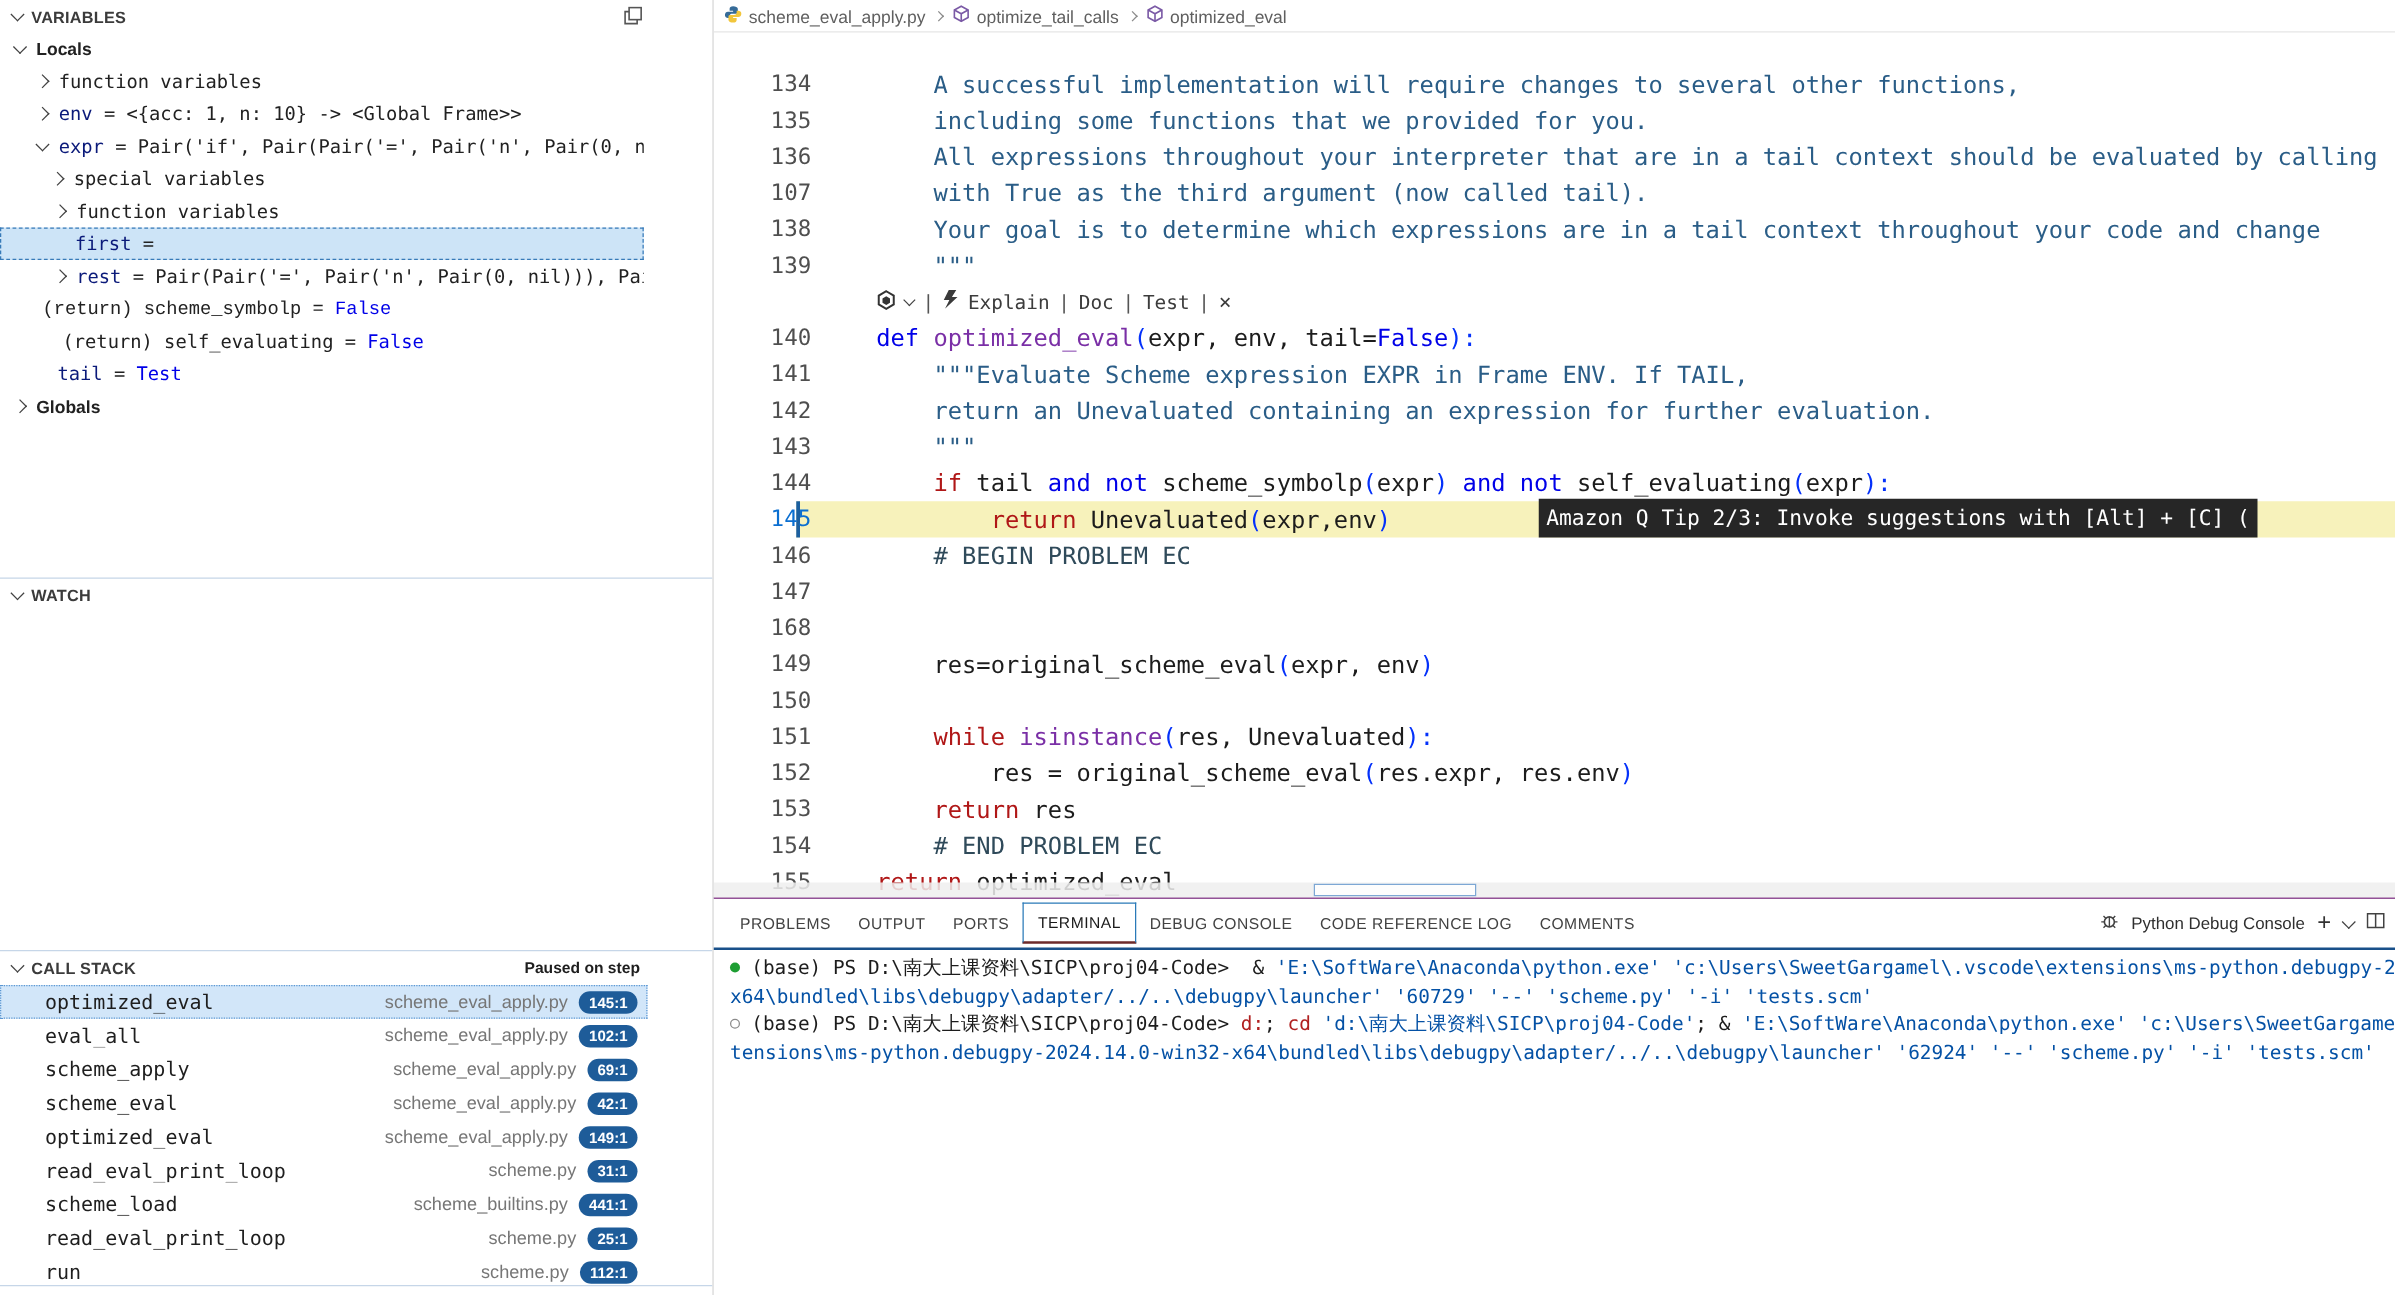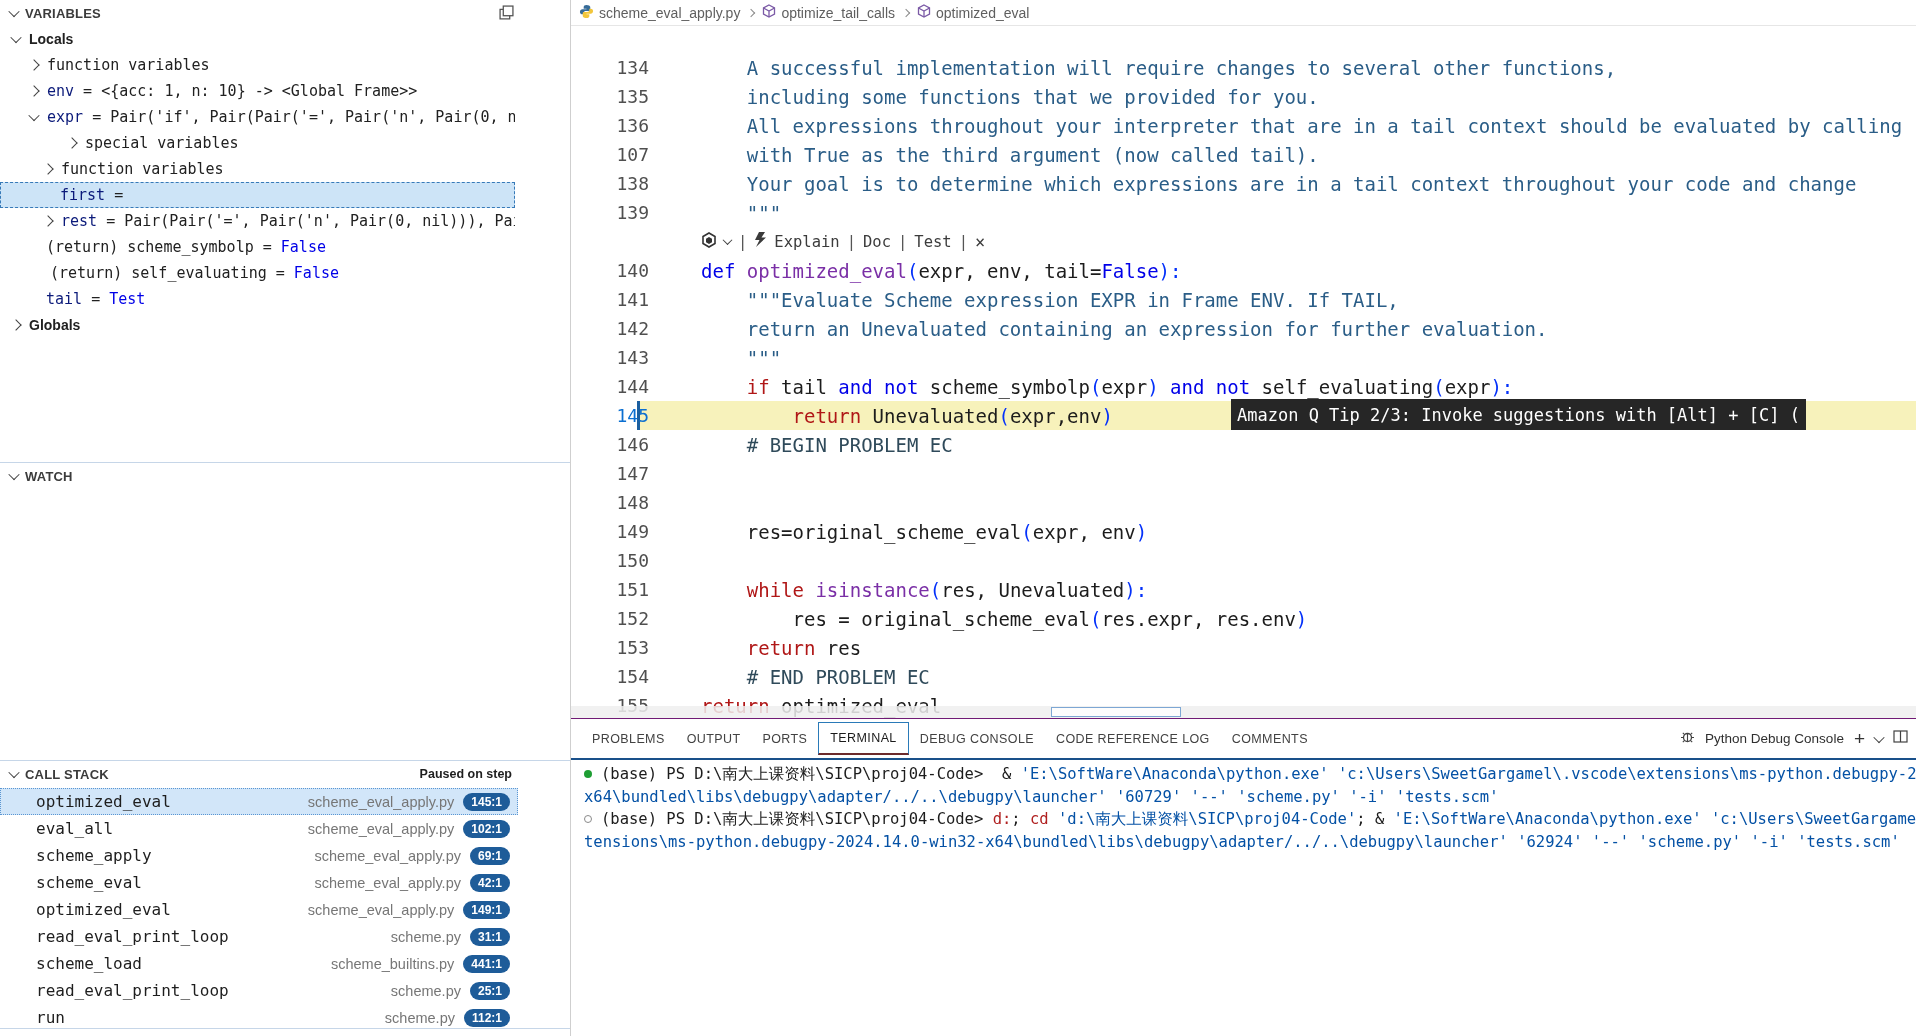--- a/index.html
+++ b/index.html
@@ -92,25 +92,25 @@
       <svg width="15" height="15" viewBox="0 0 14 14">
           <rect x="4" y="1" width="9" height="9" fill="none" stroke="#555" stroke-width="1.2"></rect>
           <path d="M4 4 H1 V13 H10 V10" fill="none" stroke="#555" stroke-width="1.2"></path>
         </svg>
     </span>
     <div class="var-rows">
         <div class="var-row b" style="padding-left: 12px;"><span class="chev cd"></span><span class="v-t">Locals</span></div>
         <div class="var-row" style="padding-left: 30px;"><span class="chev cr"></span><span class="v-t">function variables</span></div>
         <div class="var-row" style="padding-left: 30px;"><span class="chev cr"></span><span class="v-n">env</span><span class="v-p"> = </span><span class="v-t">&lt;{acc: 1, n: 10} -&gt; &lt;Global Frame&gt;&gt;</span></div>
         <div class="var-row" style="padding-left: 30px;"><span class="chev cd"></span><span class="v-n">expr</span><span class="v-p"> = </span><span class="v-t">Pair('if', Pair(Pair('=', Pair('n', Pair(0, nil))),…</span></div>
-        <div class="var-row" style="padding-left: 68px;"><span class="chev cr"></span><span class="v-t">special variables</span></div>
+        <div class="var-row" style="padding-left: 42px;"><span class="chev cr"></span><span class="v-t">special variables</span></div>
         <div class="var-row" style="padding-left: 44px;"><span class="chev cr"></span><span class="v-t">function variables</span></div>
         <div class="var-row sel" style="padding-left: 60px;"><span class="v-n">first</span><span class="v-p"> = </span><span class="v-s">'if'</span></div>
         <div class="var-row" style="padding-left: 44px;"><span class="chev cr"></span><span class="v-n">rest</span><span class="v-p"> = </span><span class="v-t">Pair(Pair('=', Pair('n', Pair(0, nil))), Pair('acc…</span></div>
-        <div class="var-row" style="padding-left: 46px;"><span class="v-t">(return) scheme_symbolp</span><span class="v-p"> = </span><span class="v-b">False</span></div>
+        <div class="var-row" style="padding-left: 34px; font-family: Liberation Mono, monospace;"><span class="v-t">(return) scheme_symbolp</span><span class="v-p"> = </span><span class="v-b">False</span></div>
         <div class="var-row" style="padding-left: 50px; text-align: center;"><span class="v-t">(return) self_evaluating</span><span class="v-p"> = </span><span class="v-b">False</span></div>
         <div class="var-row" style="padding-left: 46px;"><span class="v-n">tail</span><span class="v-p"> = </span><span class="v-b">Test</span></div>
         <div class="var-row b" style="padding-left: 12px;"><span class="chev cr"></span><span class="v-t">Globals</span></div>
       </div>
 
     <div class="sec-divider" style="top:462px"></div>
     <div class="sec-header watch-header">
       <span class="chev cd"></span>
       <span class="sec-title">WATCH</span>
     </div>
@@ -306,21 +306,21 @@
           <span class="code-text"><span class="tk-t">    </span><span class="tk-m"># BEGIN PROBLEM EC</span></span>
         </div>
         <div class="code-line">
           <span class="gutter-wrap">
             <span class="gutter"><span class="num">147</span></span>
           </span>
           <span class="code-text"><span class="tk-t"></span></span>
         </div>
         <div class="code-line">
           <span class="gutter-wrap">
-            <span class="gutter"><span class="num">148</span></span>
+            <span class="gutter"><span class="num">168</span></span>
           </span>
           <span class="code-text"><span class="tk-t"></span></span>
         </div>
         <div class="code-line">
           <span class="gutter-wrap">
             <span class="gutter"><span class="num">149</span></span>
           </span>
           <span class="code-text"><span class="tk-t">    </span><span class="tk-t">res=original_scheme_eval</span><span class="tk-p">(</span><span class="tk-t">expr, env</span><span class="tk-p">)</span></span>
         </div>
         <div class="code-line">

